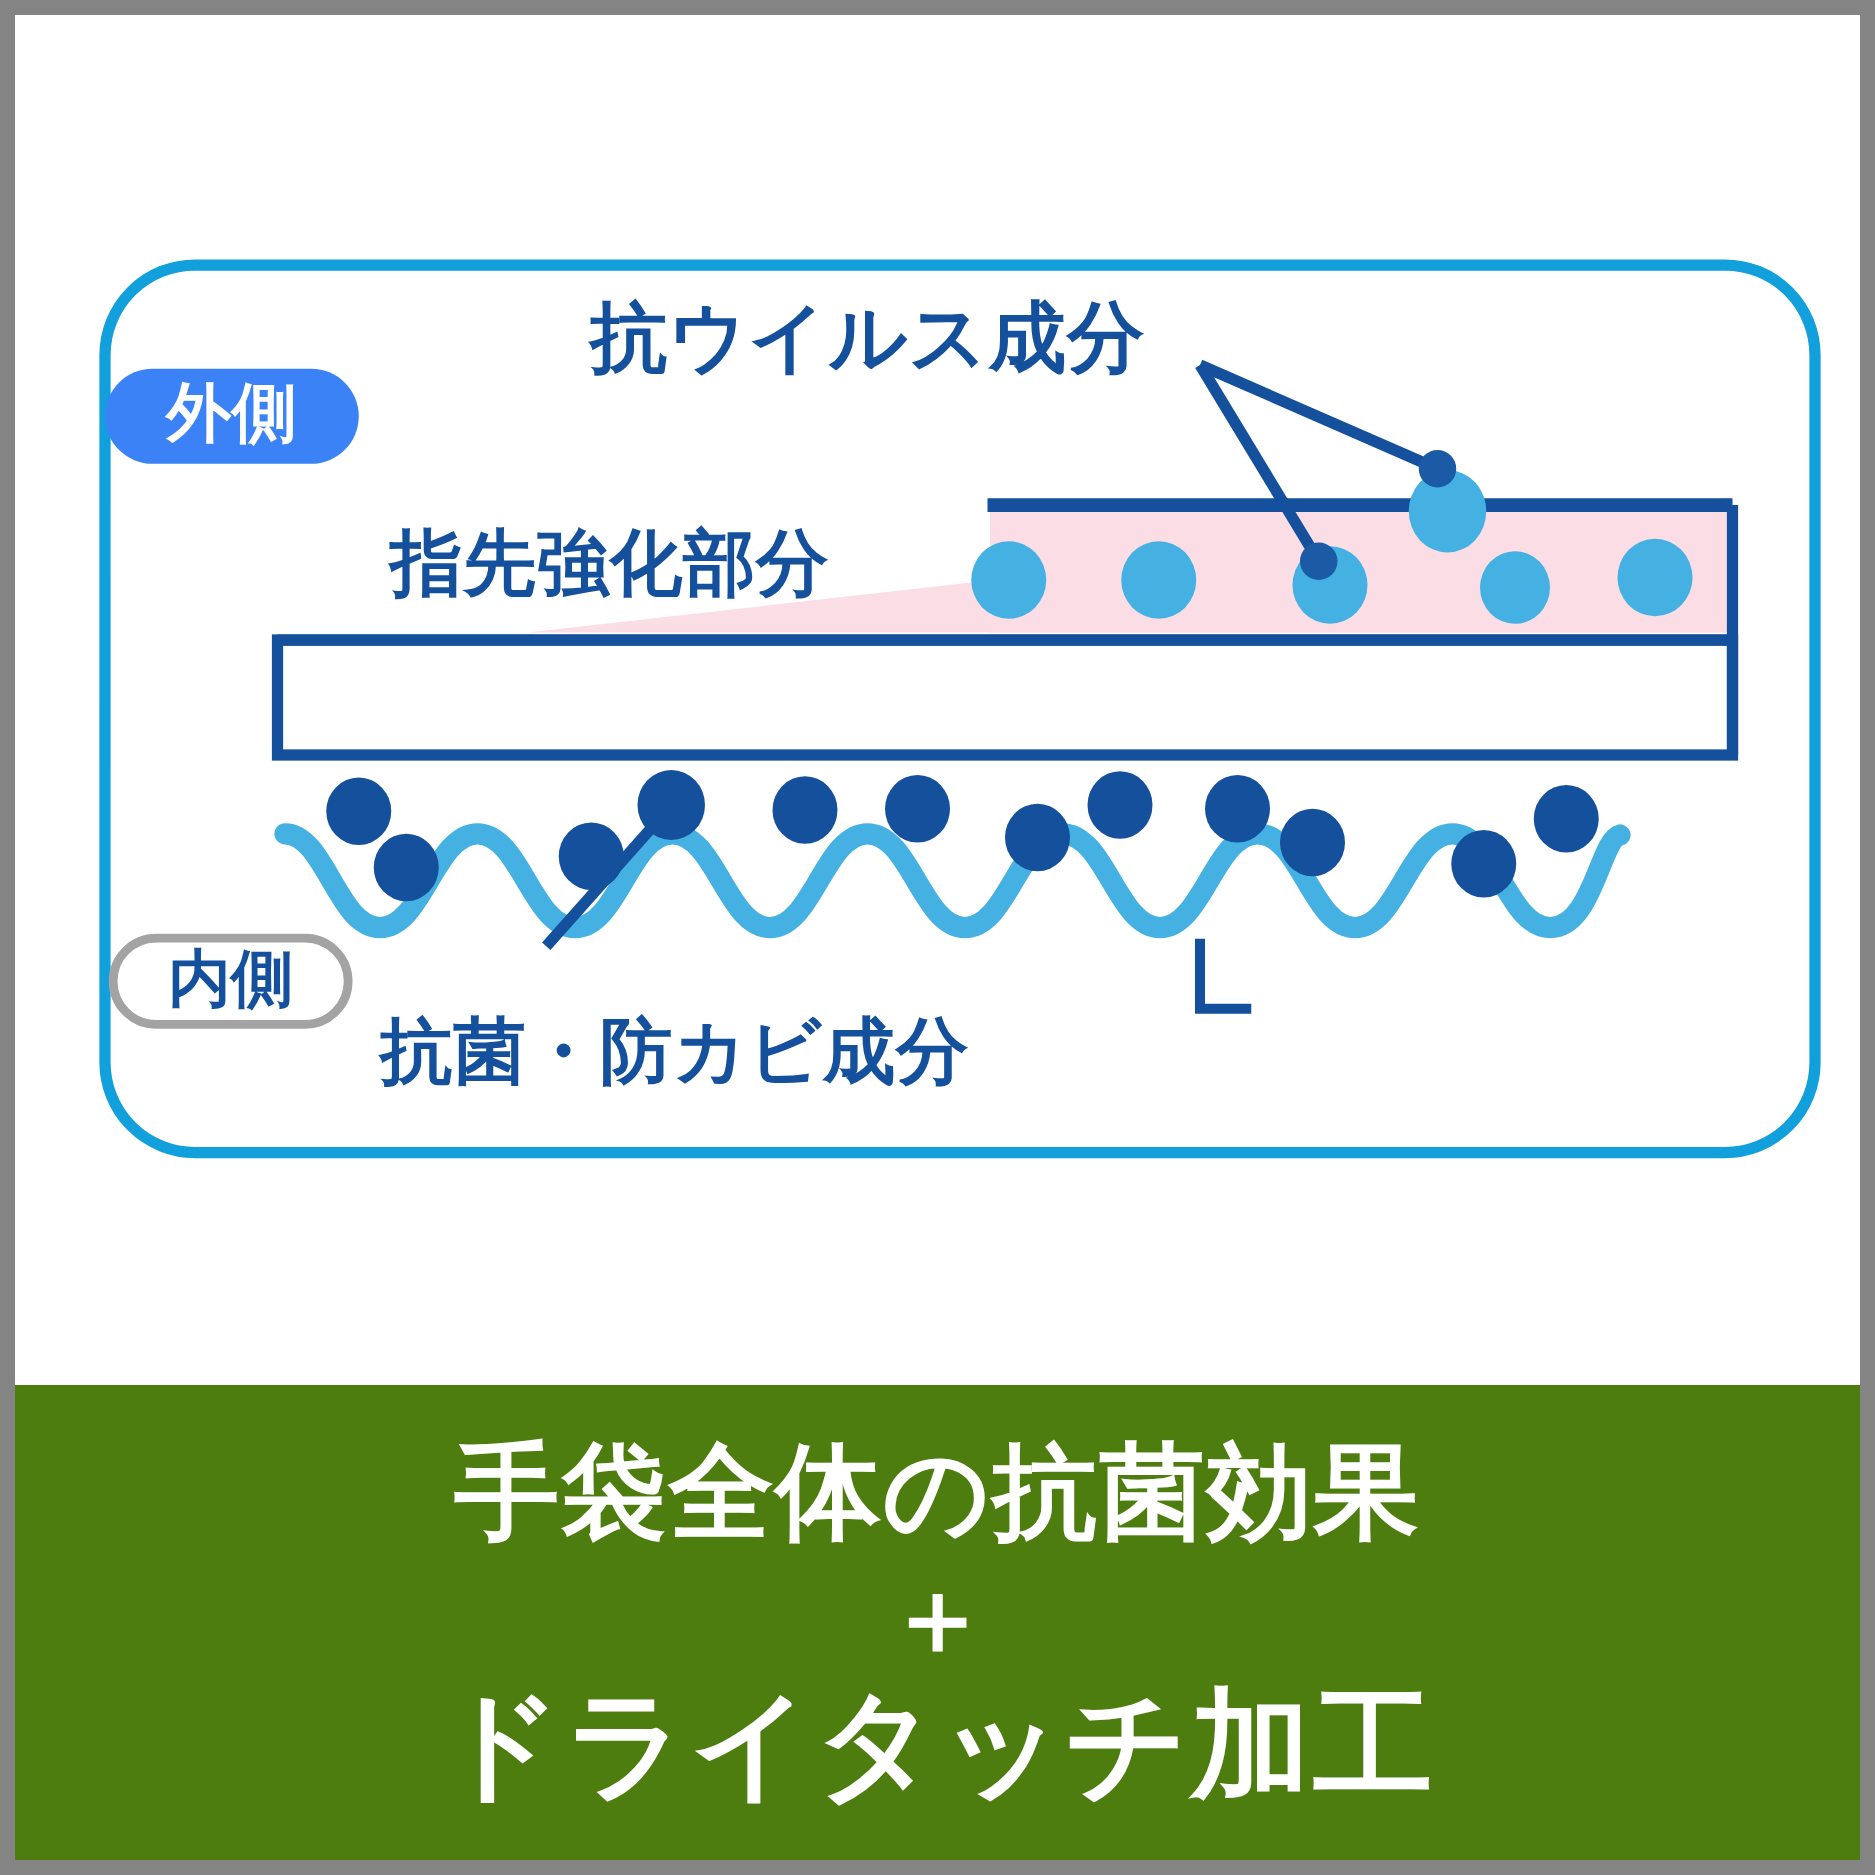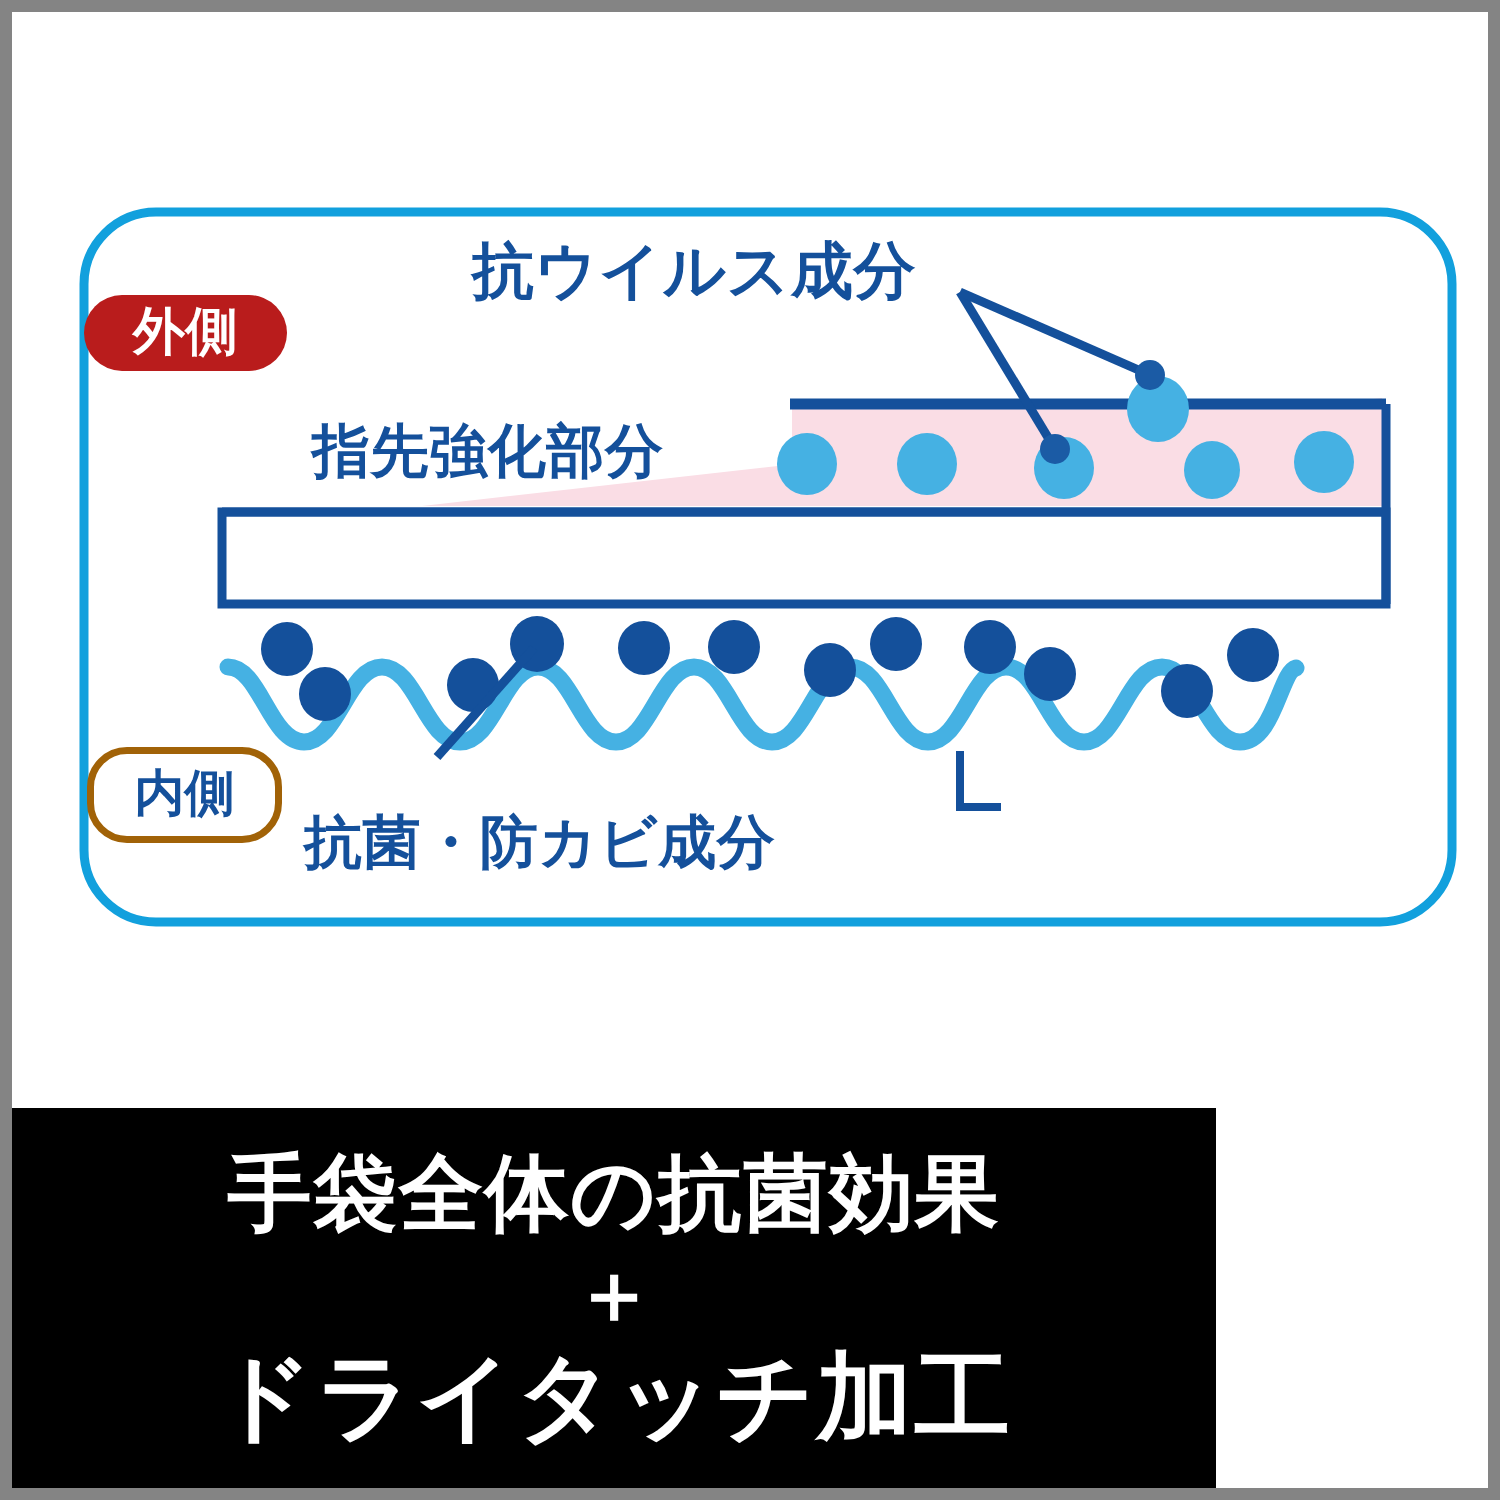--- a/index.html
+++ b/index.html
@@ -63,65 +63,65 @@
     line-height: 1.22;
     white-space: pre-line;
   }
   
   #badge-outside {
     position: absolute;
     left: 72px;
     top: 283px;
     width: 203px;
     height: 76px;
-    background: #b91c1c;
+    background: #3b82f6;
     border-radius: 40px;
     display: flex;
     align-items: center;
     justify-content: center;
   }
   #badge-outside .badge-text {
     color: #ffffff;
     font-size: 52px;
     font-weight: 700;
     line-height: 1;
     letter-spacing: 0.01em;
     position: relative;
     top: -2px;
   }
   #badge-inside {
     position: absolute;
     left: 75px;
     top: 735px;
     width: 195px;
-    height: 96px;
-    background: #ffffff;
-    border: 7px solid #a16207;
+    height: 76px;
+    background: #ffffff;
+    border: 7px solid #a3a3a3;
     border-radius: 40px;
     box-sizing: border-box;
     display: flex;
     align-items: center;
     justify-content: center;
   }
   #badge-inside .badge-text {
     color: #14509b;
     font-size: 50px;
     font-weight: 700;
     line-height: 1;
     position: relative;
     top: -2px;
   }
   
   #banner {
     position: absolute;
     left: 0;
     top: 1096px;
-    width: 1204px;
+    width: 1476px;
     height: 380px;
-    background: #000000;
+    background: #4d7c0f;
     display: flex;
     flex-direction: column;
     align-items: center;
     justify-content: center;
   }
   #banner-line1 {
     color: #ffffff;
     font-size: 84px;
     font-weight: 700;
     line-height: 1;

